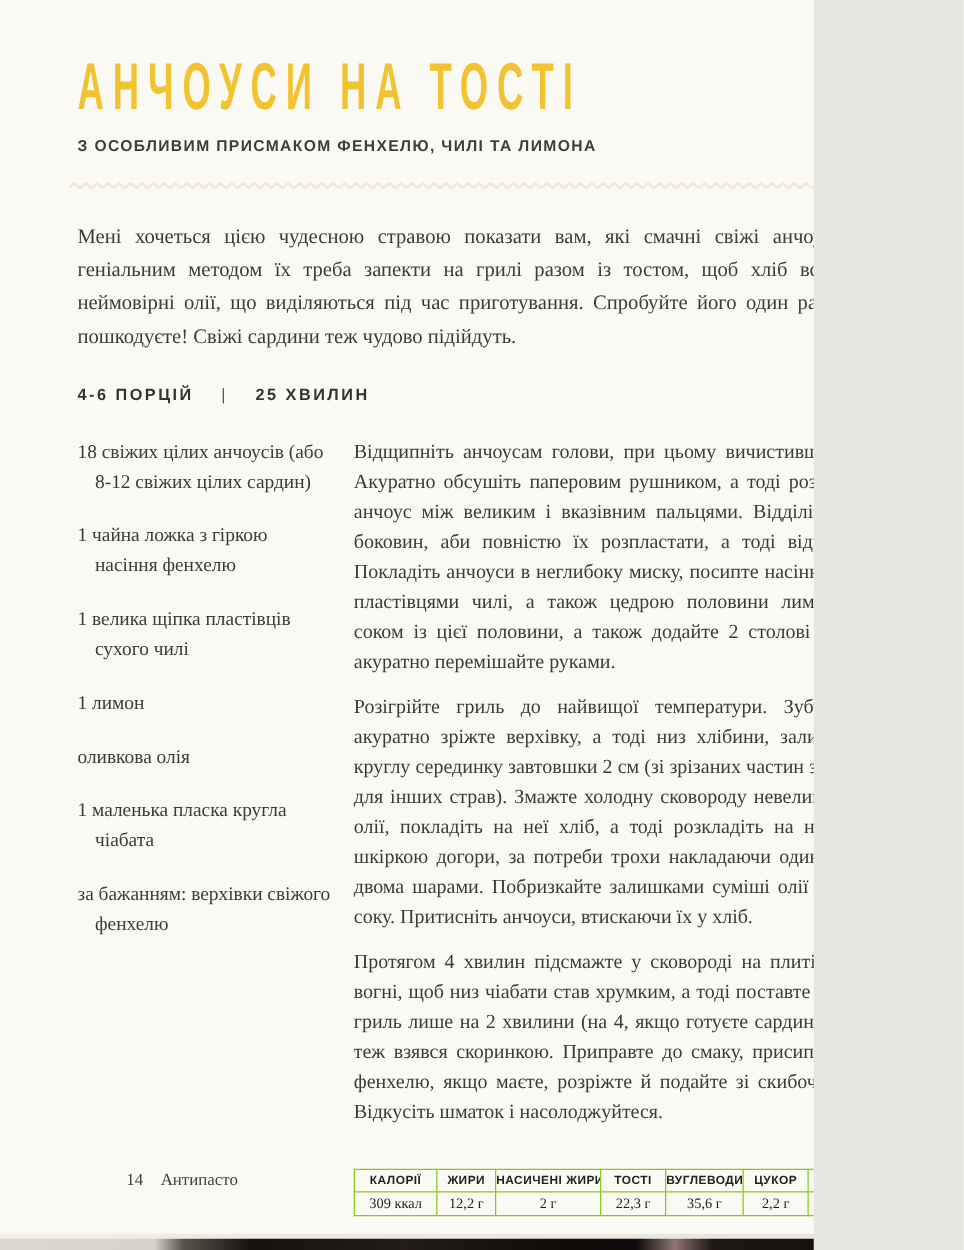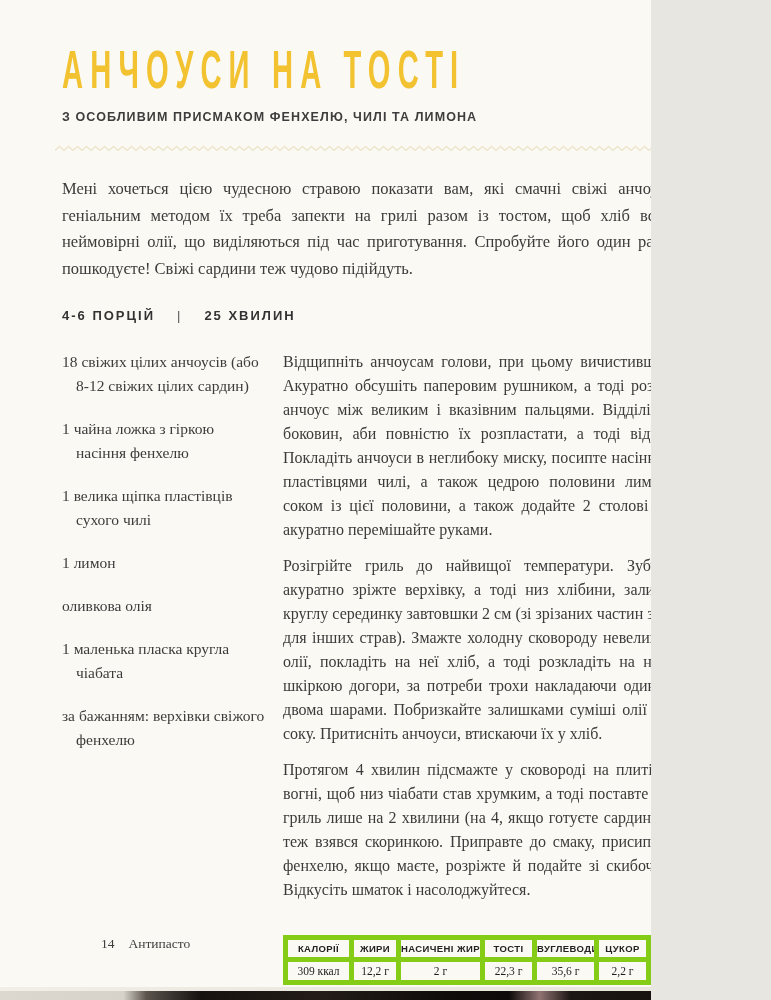--- a/index.html
+++ b/index.html
@@ -110,21 +110,21 @@
   
   table.nutrition{
     position:absolute;
     left:283px;top:935px;
     width:473px;
     border-collapse:collapse;
     table-layout:fixed;
     background:transparent;
   }
   table.nutrition th, table.nutrition td{
-    border:5px solid #84cc16;
+    border:1px solid #84cc16;
     text-align:center;
     padding:0;
     overflow:hidden;
     white-space:nowrap;
     margin-top:12px;
   }
   table.nutrition th{
     height:17px;
     font-family:"Liberation Sans", sans-serif;
     font-weight:700;

